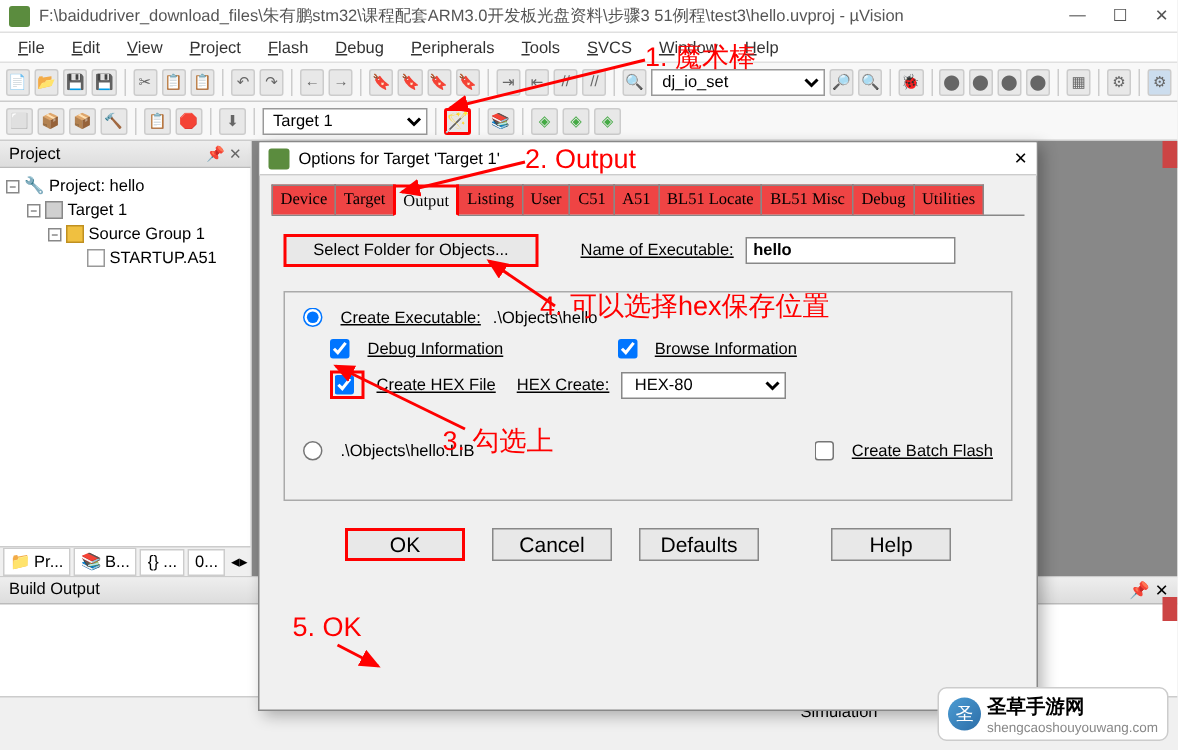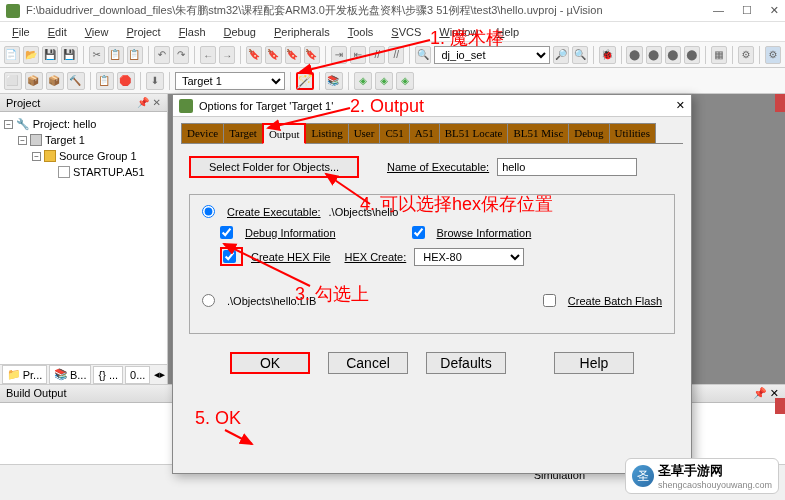--- a/index.html
+++ b/index.html
@@ -234,21 +234,21 @@
       display: flex;
       margin: 6px 8px 0 8px;
       border-bottom: 1px solid #888;
       font-size: 11px;
     }
     .dialog-tab {
       padding: 3px 5px;
       border: 1px solid #888;
       border-bottom: none;
       margin-right: -1px;
-      background: #a16207;
+      background: #ef4444;
       position: relative;
       font-family: "MS Sans Serif", Tahoma;
     }
     .dialog-tab.active {
       background: #f0f0f0;
       border-bottom: 1px solid #f0f0f0;
       margin-bottom: -1px;
       z-index: 1;
       border: 2px solid red;
       border-bottom: 1px solid #f0f0f0;
@@ -533,21 +533,21 @@
     <div class="dialog-tab">A51</div>
     <div class="dialog-tab">BL51 Locate</div>
     <div class="dialog-tab">BL51 Misc</div>
     <div class="dialog-tab">Debug</div>
     <div class="dialog-tab">Utilities</div>
   </div>
   <div class="dialog-body">
     <div class="dialog-row">
       <button class="btn-select highlight-red">Select Folder for Objects...</button>
       <span style="margin-left:20px" class="underline">Name of Executable:</span>
-      <input class="text-input" style="width: 140px;" value="hello">
+      <input class="text-input" style="width: 140px; font-weight: bold;" value="hello">
     </div>
     <div class="group-box">
       <div class="dialog-row" style="margin-bottom:8px">
         <input type="radio" class="radio" checked="" style="">
         <span class="underline">Create Executable:</span>
         <span>.\Objects\hello</span>
       </div>
       <div class="dialog-row" style="margin-left:18px;margin-bottom:8px">
         <input type="checkbox" class="checkbox" checked="" style="">
         <span class="underline">Debug Information</span>

